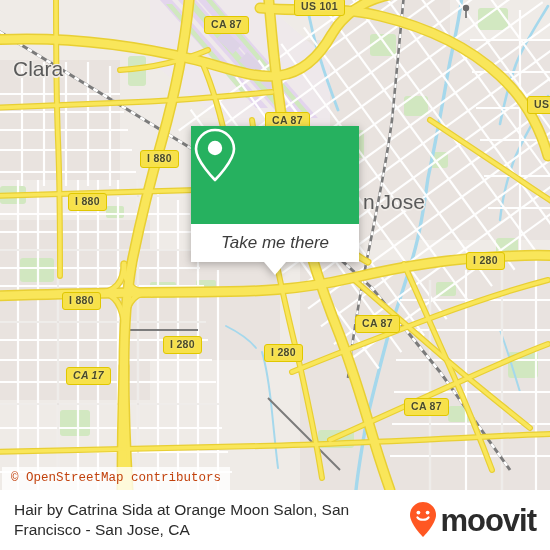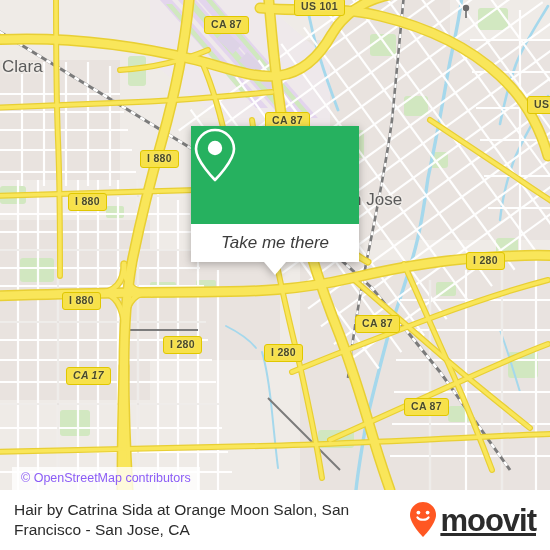--- a/index.html
+++ b/index.html
@@ -29,36 +29,38 @@
     letter-spacing:.3px;
     padding:2px 6px 3px 6px;
     line-height:11px;
     white-space:nowrap;
     box-sizing:border-box;
     text-shadow:0 0 2px rgba(255,255,255,.5);
   }
   .placelabel{
     position:absolute;
     color:#5a5a5a;
-    font-size:17px;
+    font-size:21px;
     white-space:nowrap;
     text-shadow:
       -1.5px 0 #efebe7, 1.5px 0 #efebe7, 0 -1.5px #efebe7, 0 1.5px #efebe7,
       -1px -1px #efebe7, 1px 1px #efebe7, -1px 1px #efebe7, 1px -1px #efebe7;
+    margin-left: 11px;
   }
 
   
   .attrib{
-    position:absolute;left:12px;bottom:0;
+    position:absolute;left:2px;bottom:0;
     background:rgba(255,255,255,.78);
-    color:#8b5cf6;
+    color:#c2410c;
     font-size:12.5px;
     padding:4px 9px 5px 9px;
     line-height:14px;
     white-space:nowrap;
+    font-family:Liberation Mono, monospace;
   }
 
   
   .popup{
     position:absolute;left:191px;top:126px;width:168px;
     filter:drop-shadow(0 2px 4px rgba(0,0,0,.28));
     font-style:italic;
   }
   .popup-top{
     background:#26b15f;
@@ -94,21 +96,20 @@
     line-height:20px;
     max-width:385px;
   }
   .logo{display:flex;align-items:center;gap:2px;}
   .logo-word{
     color:#2b2b2b;
     font-size:31px;
     font-weight:bold;
     letter-spacing:-1px;
     line-height:31px;
-    text-decoration:underline;
   }
 </style>
 </head>
 <body>
 
 <div id="app">
 
   <div class="map">
 
     <svg width="550" height="490" viewBox="0 0 550 490">

